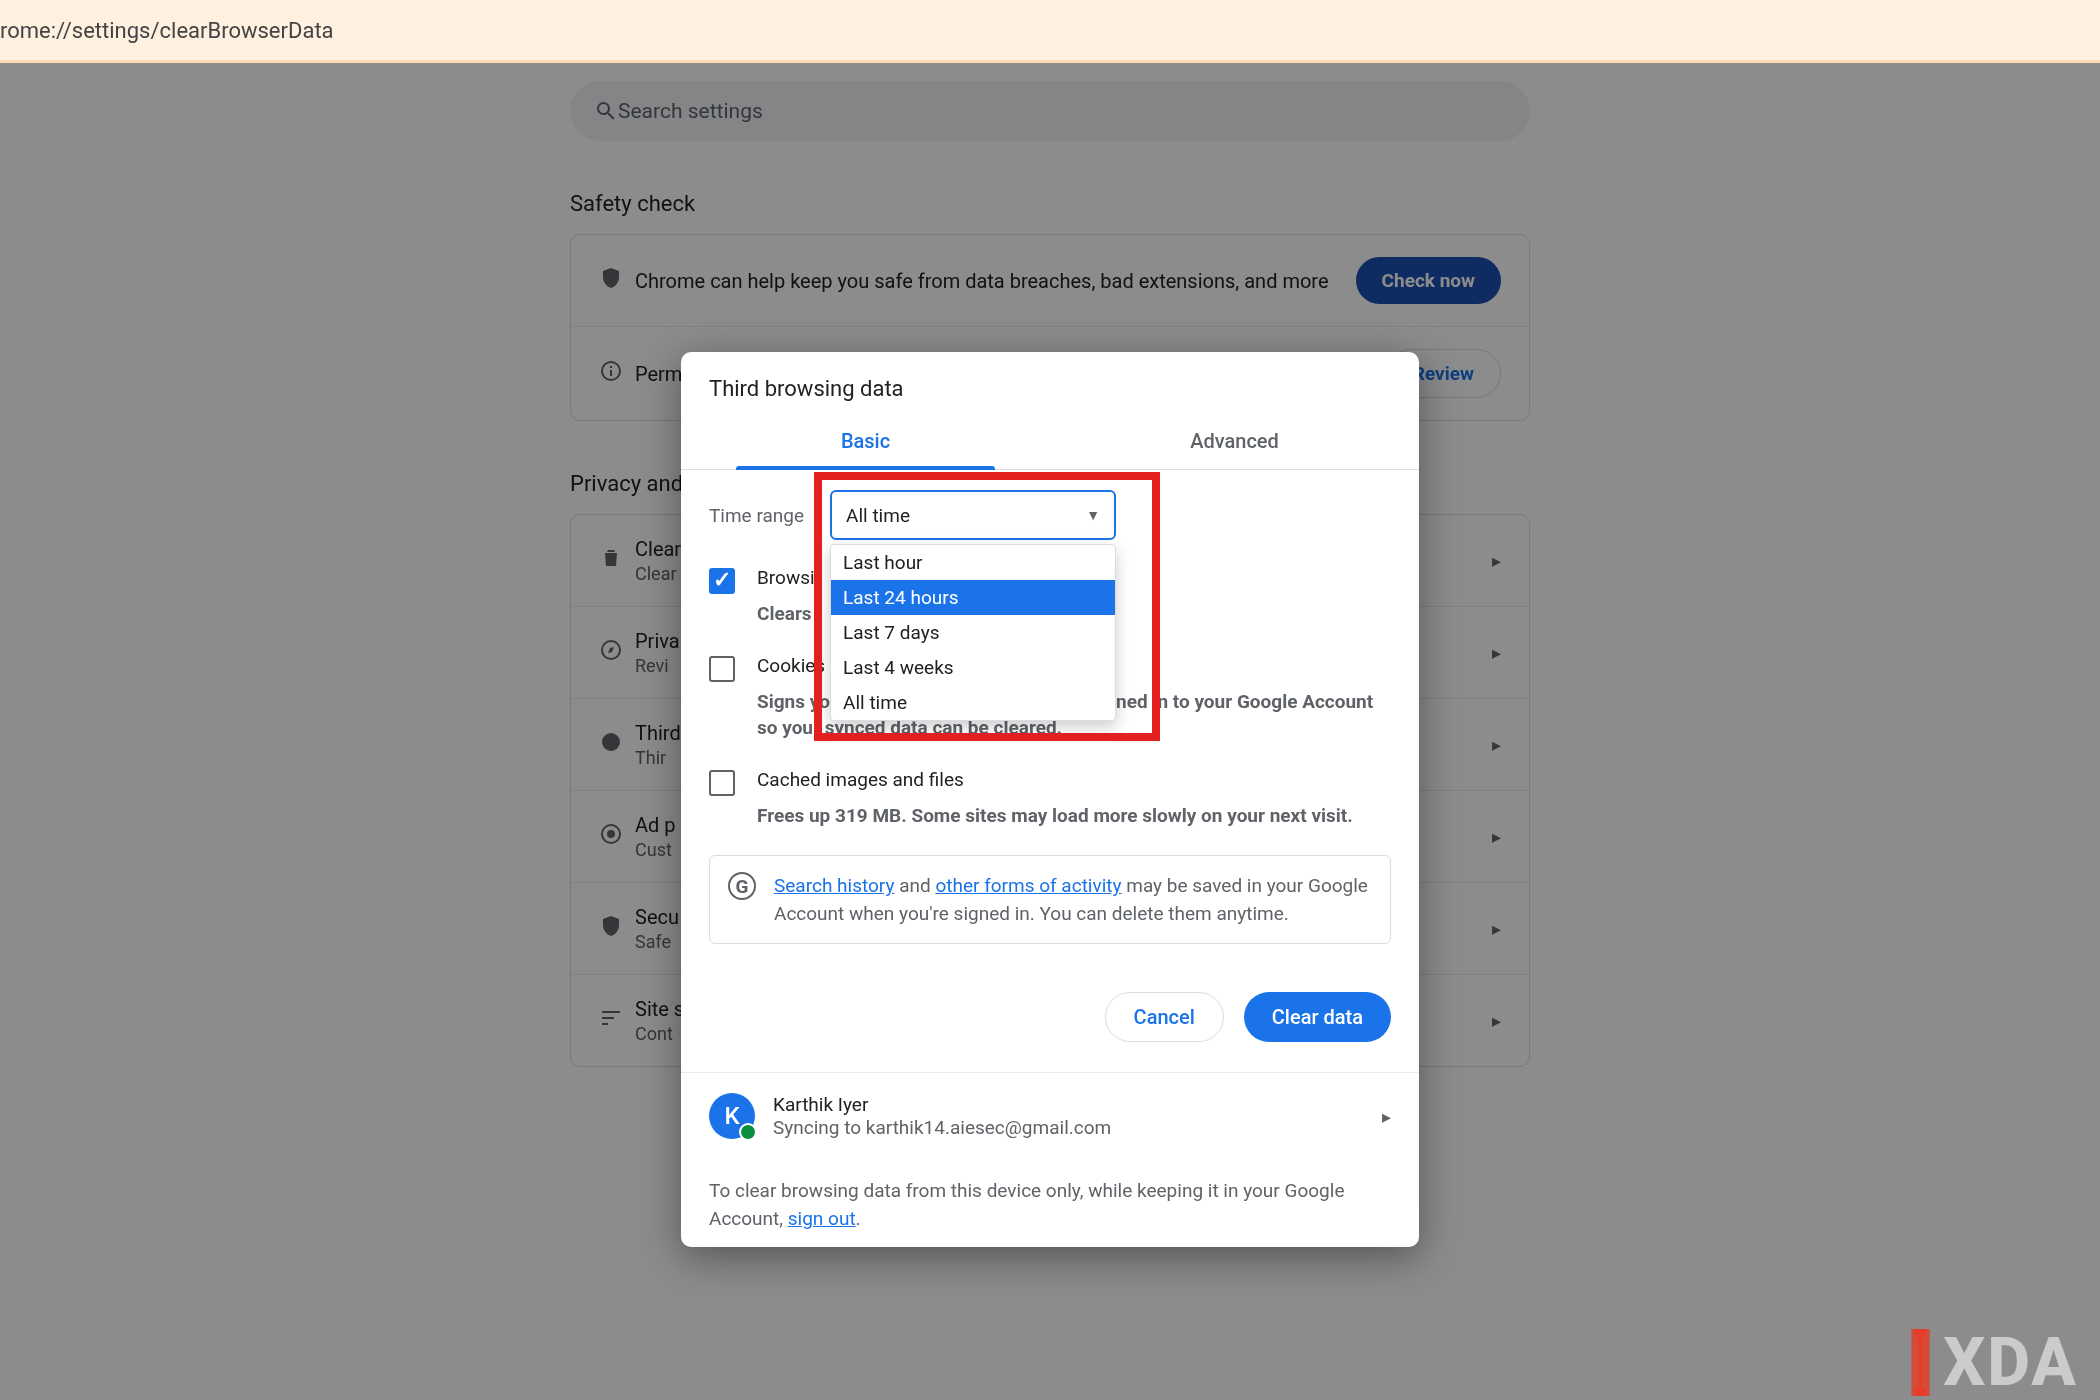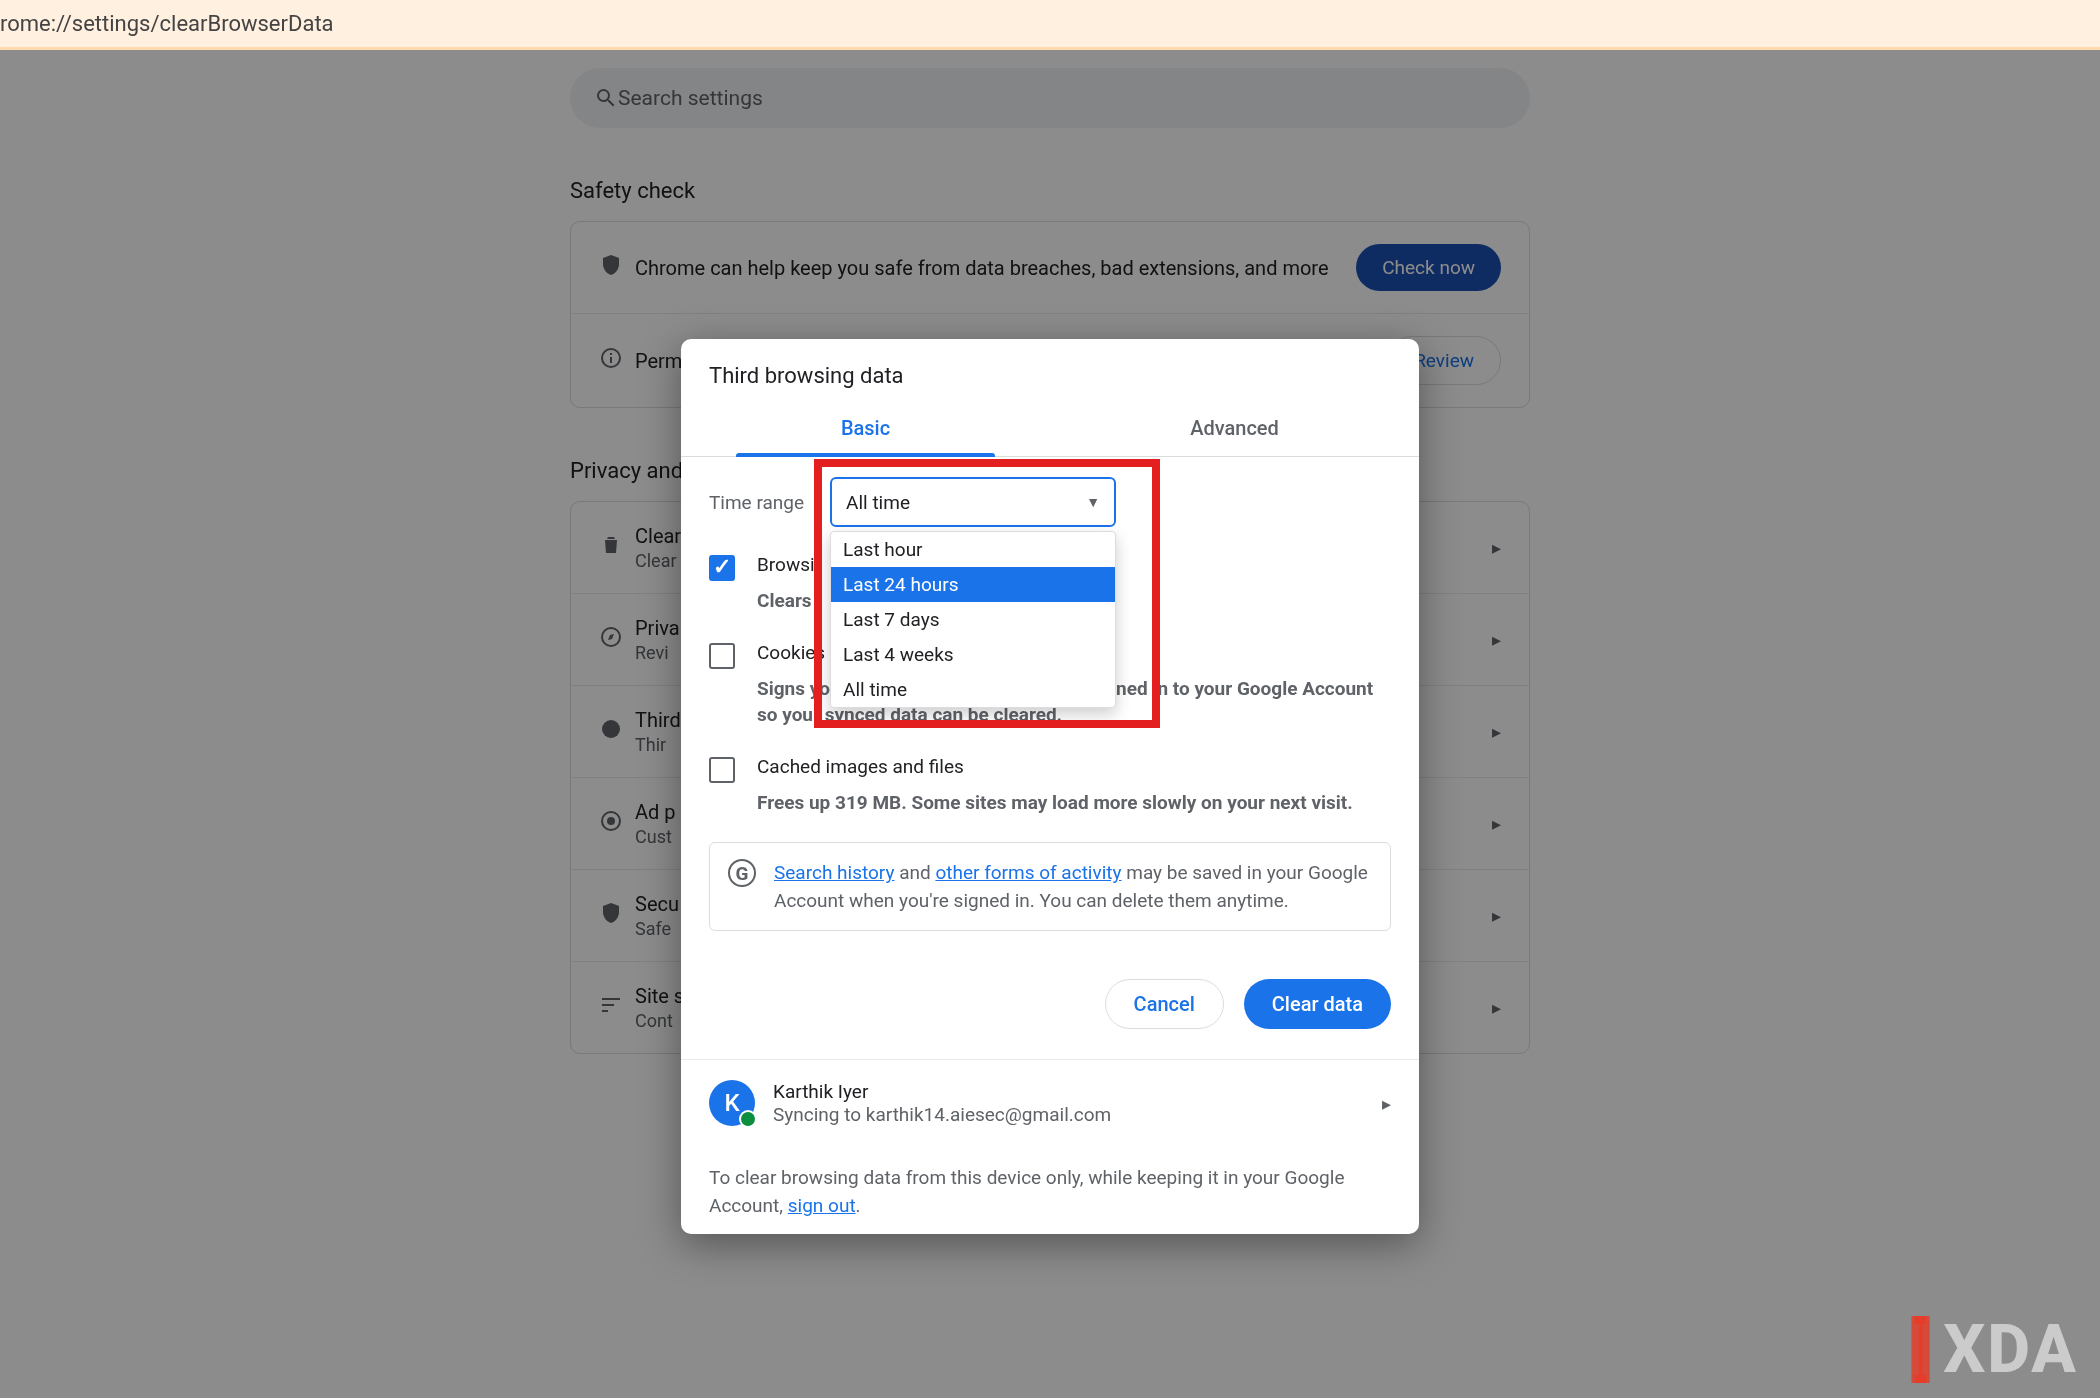--- a/index.html
+++ b/index.html
@@ -1,21 +1,21 @@
 <!DOCTYPE html>
 <html><head>
 <meta charset="utf-8">
 <style>
   * { box-sizing: border-box; margin: 0; padding: 0; font-family: "Segoe UI", Roboto, Arial, sans-serif; }
   html, body { width: 2100px; height: 1400px; overflow: hidden; }
   body { background: #fff; position: relative; }
 
   
   .addr-strip {
-    height: 50px;
+    height: 63px;
     background: #fff0e0;
     border-bottom: 3px solid #ffd9b0;
     display: flex;
     align-items: center;
     padding-left: 0;
     font-size: 22px;
     color: #444;
   }
 
   
@@ -66,21 +66,21 @@
     align-items:center;
     padding: 22px 28px;
     border-top:1px solid #e8eaed;
   }
   .row:first-child { border-top:none; }
   .row-ico { width:36px; color:#5f6368; font-size:24px; }
   .row-text { flex:1; }
   .row-text .t { color:#202124; font-size:20px; }
   .row-text .s { color:#5f6368; font-size:18px; margin-top:2px;}
   .chev { color:#5f6368; font-size:18px;}
-  .pill-btn { background:#1a4fb3; color:#fff; border:none; border-radius:30px; padding:12px 26px; font-size:19px; font-weight:400;}
+  .pill-btn { background:#1a4fb3; color:#fff; border:none; border-radius:30px; padding:12px 26px; font-size:19px; font-weight:700;}
   .pill-btn.outlined { background:#fff; color:#1a73e8; border:1px solid #dadce0;}
 
   
   .modal {
     position:absolute;
     left:50%;
     top:289px;
     transform:translateX(-50%);
     width:738px;
     background:#fff;

